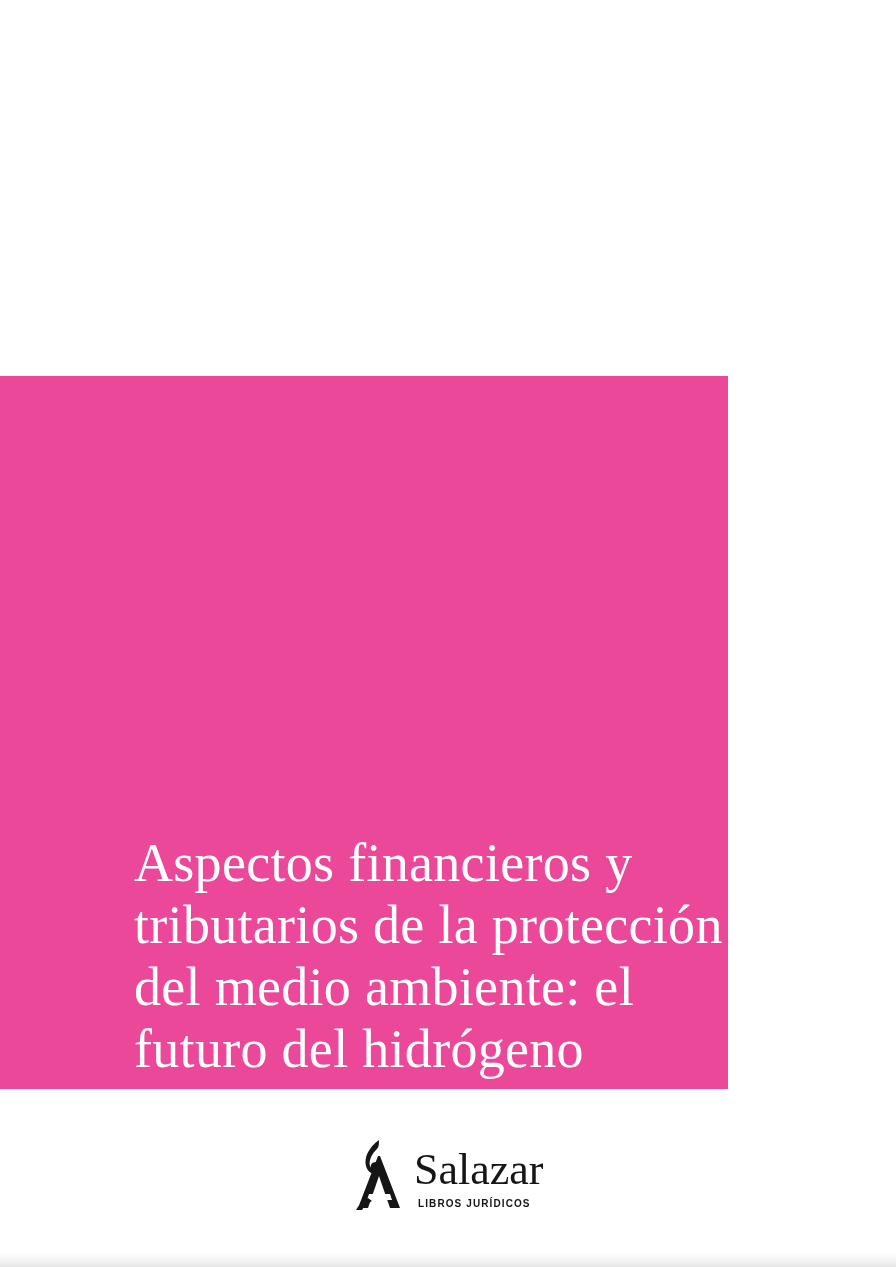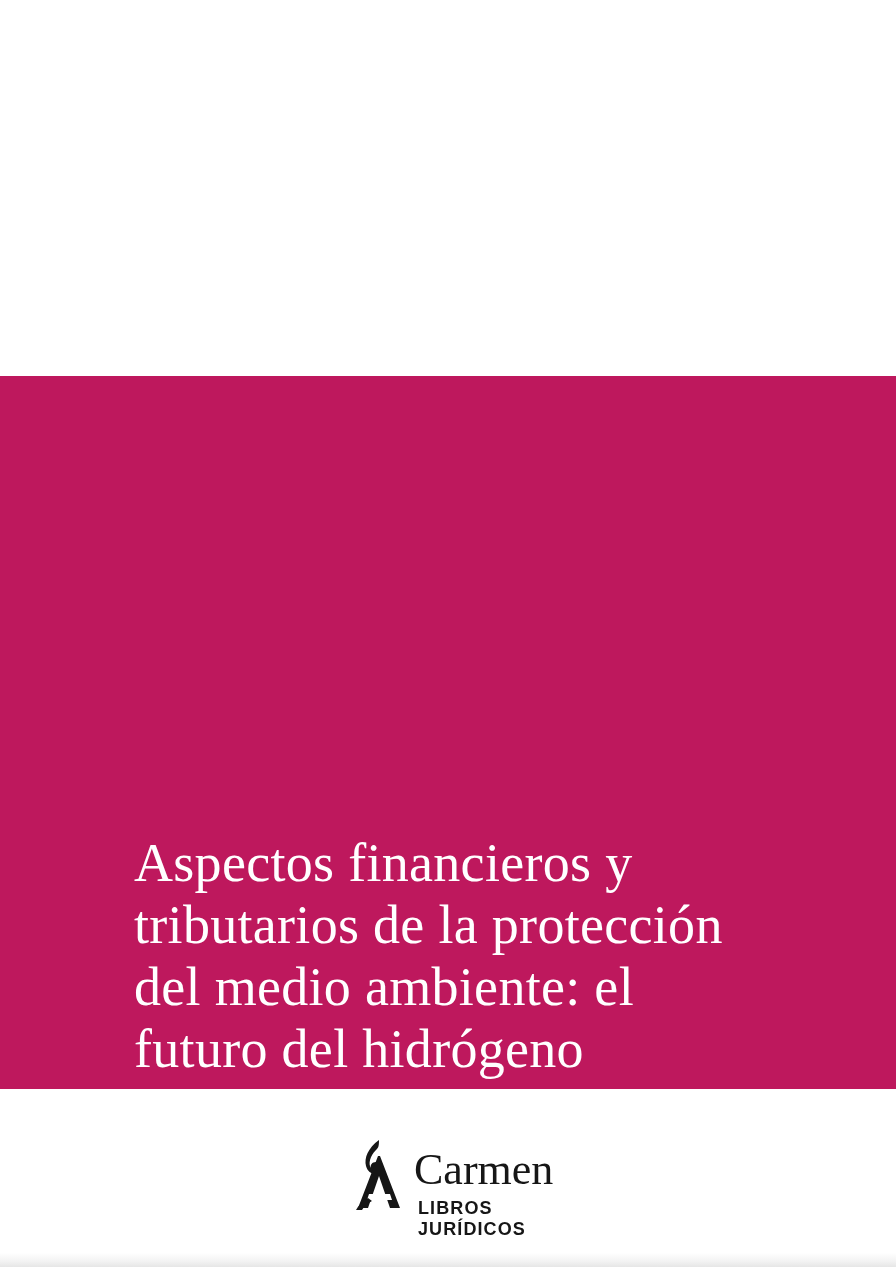--- a/index.html
+++ b/index.html
@@ -34,23 +34,23 @@
     color: #1a1a1a;
     letter-spacing: 0.2px;
     white-space: nowrap;
   }
 
   
   .band {
     position: absolute;
     left: 0;
     top: 376px;
-    width: 896px;
+    width: 728px;
     height: 713px;
-    background: #be185d;
+    background: #ec4899;
   }
 
   .title {
     position: absolute;
     left: 134px;
     top: 456px;
     width: 620px;
     font-family: "Liberation Serif", serif;
     font-size: 54px;
     line-height: 62px;
@@ -106,21 +106,21 @@
     font-size: 44px;
     color: #161616;
     letter-spacing: 0px;
     line-height: 48px;
   }
   .logo-sub {
     position: absolute;
     left: 70px;
     top: 60px;
     font-family: "Liberation Sans", sans-serif;
-    font-size: 18px;
+    font-size: 10px;
     font-weight: 700;
     letter-spacing: 1.1px;
     color: #161616;
   }
 
   .bottom-edge {
     position: absolute;
     left: 0;
     top: 1253px;
     width: 896px;
@@ -142,18 +142,18 @@
     <div class="collection-label">FISCAL</div>
   </div>
 
   <div class="logo">
     <svg class="logo-mark" viewBox="0 0 62 74">
       <path d="M31 2 C20 10, 16 20, 18 28 C20 36, 28 38, 32 34 C36 30, 33 24, 28 24 C24 24, 22 27, 23 30 C20 26, 22 18, 28 12 C30 10, 31 9, 31 2 Z" fill="#161616"></path>
       <path d="M30 18 L10 70 L20 70 L31 38 L42 70 L52 70 L32 18 Z" fill="#161616"></path>
       <path d="M21 56 L42 56 L44 62 L19 62 Z" fill="#ffffff"></path>
       <path d="M20 60 C14 64, 10 68, 8 72 L14 72 C16 68, 20 65, 24 63 Z" fill="#161616"></path>
     </svg>
-    <div class="logo-word">Carmen</div>
+    <div class="logo-word">Salazar</div>
     <div class="logo-sub">LIBROS JURÍDICOS</div>
   </div>
 
   <div class="bottom-edge"></div>
 </div>
 
 </body></html>

